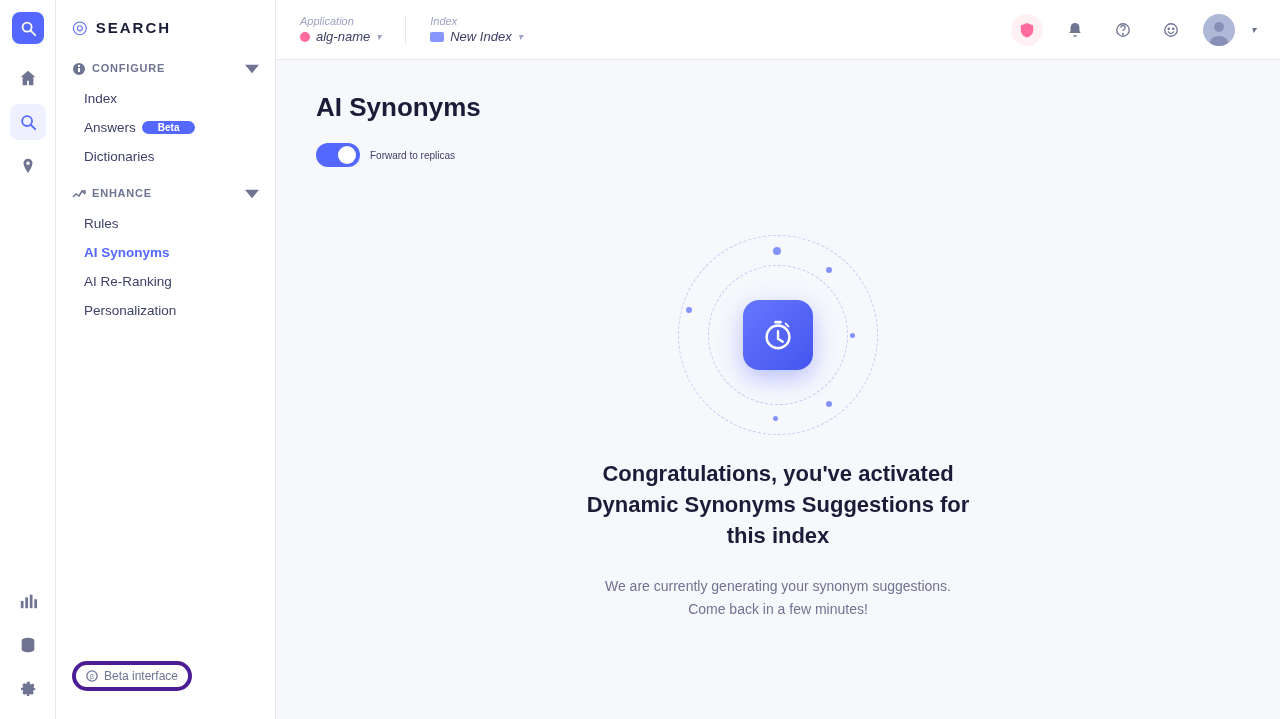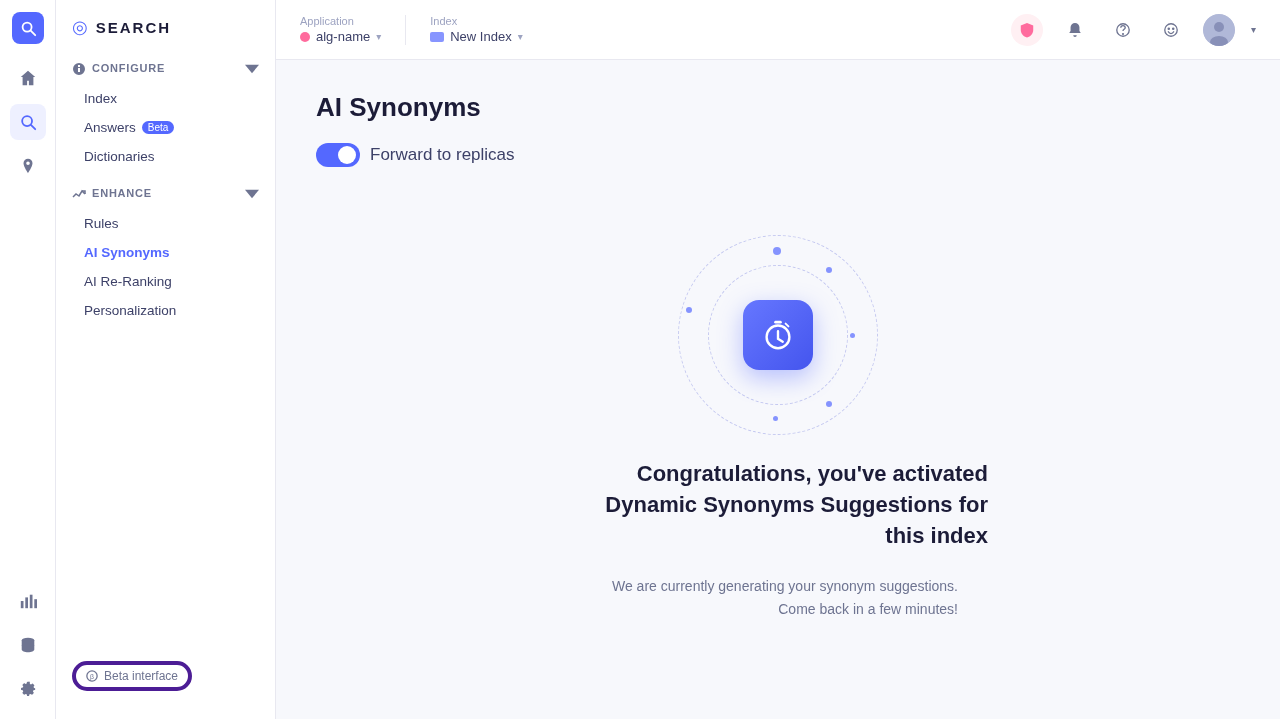--- a/index.html
+++ b/index.html
@@ -24,30 +24,30 @@
     .sidebar-logo-icon { color: #5468ff; font-size: 18px; }
     .sidebar-logo-text { font-size: 15px; font-weight: 700; letter-spacing: 2px; color: #1c1c38; }
 
     .sidebar-section { margin-bottom: 8px; }
     .sidebar-section-header { display: flex; align-items: flex-start; gap: 6px; padding: 8px 16px; cursor: pointer; color: #6e7491; font-size: 11px; font-weight: 700; letter-spacing: 0.8px; text-transform: uppercase; }
     .sidebar-section-header svg { width: 14px; height: 14px; }
 
     .sidebar-item { padding: 7px 16px 7px 28px; font-size: 13.5px; color: #3d4168; cursor: pointer; border-radius: 4px; display: flex; align-items: center; gap: 6px; }
     .sidebar-item.active { color: #5468ff; font-weight: 600; }
 
-    .beta-badge { background: #5468ff; color: #fff; font-size: 10px; font-weight: 400; padding: 1px 6px; border-radius: 10px; }
+    .beta-badge { background: #5468ff; color: #fff; font-size: 10px; font-weight: 700; padding: 1px 16px; border-radius: 10px; }
 
     .sidebar-footer { margin-top: auto; padding: 12px 16px; }
     .beta-interface { display: flex; align-items: center; gap: 6px; font-size: 12px; color: #6e7491; cursor: pointer; border: 4px solid #4c1d95; border-radius: 20px; padding: 4px 10px; width: fit-content; }
 
     
     .main { flex: 1; display: flex; flex-direction: column; overflow: hidden; }
 
     
-    .header { height: 60px; background: #fff; border-bottom: 1px solid #e8e8f0; display: flex; align-items: center; padding: 0 24px; gap: 24px; }
+    .header { height: 60px; background: #fff; border-bottom: 1px solid #e8e8f0; display: flex; align-items: center; padding: 0 24px; gap: 24px; font-style: italic; }
     .header-selector { display: flex; flex-direction: column; gap: 2px; }
     .header-selector-label { font-size: 11px; color: #9da3c1; }
     .header-selector-value { display: flex; align-items: center; gap: 6px; font-size: 13px; color: #3d4168; font-weight: 500; cursor: pointer; }
     .header-dot { width: 10px; height: 10px; border-radius: 50%; background: #ff6b9d; }
     .header-index-icon { width: 14px; height: 10px; background: #5468ff; border-radius: 2px; opacity: 0.7; }
     .header-chevron { color: #9da3c1; font-size: 10px; }
     .header-divider { width: 1px; height: 30px; background: #e8e8f0; }
     .header-right { margin-left: auto; display: flex; align-items: center; gap: 16px; }
     .header-icon { width: 32px; height: 32px; border-radius: 50%; display: flex; align-items: center; justify-content: center; cursor: pointer; color: #6e7491; font-size: 16px; }
     .header-shield { background: #fff0f3; color: #ff6b9d; }
@@ -55,24 +55,24 @@
 
     
     .content { flex: 1; padding: 32px 40px; overflow-y: auto; }
     .page-title { font-size: 26px; font-weight: 700; color: #1c1c38; margin-bottom: 20px; }
 
     .toggle-row { display: flex; align-items: center; gap: 10px; margin-bottom: 48px; }
     .toggle { position: relative; width: 44px; height: 24px; }
     .toggle input { opacity: 0; width: 0; height: 0; }
     .toggle-slider { position: absolute; inset: 0; background: #5468ff; border-radius: 24px; cursor: pointer; transition: 0.2s; }
     .toggle-slider::before { content: ''; position: absolute; width: 18px; height: 18px; left: 22px; top: 3px; background: #fff; border-radius: 50%; transition: 0.2s; }
-    .toggle-label { font-size: 17px; color: #3d4168; }
-
-    
-    .illustration-center { display: flex; flex-direction: column; align-items: center; text-align: right; gap: 24px; padding-top: 20px; }
+    .toggle-label { font-size: 10px; color: #3d4168; }
+
+    
+    .illustration-center { display: flex; flex-direction: column; align-items: center; text-align: center; gap: 24px; padding-top: 20px; }
     .illustration-circle { position: relative; width: 200px; height: 200px; }
     .circle-ring { position: absolute; inset: 0; border: 1.5px dashed #c5c9f0; border-radius: 50%; }
     .circle-inner { position: absolute; inset: 30px; border: 1.5px dashed #c5c9f0; border-radius: 50%; }
     .icon-box { position: absolute; top: 50%; left: 50%; transform: translate(-50%, -50%); width: 70px; height: 70px; background: linear-gradient(135deg, #6677ff, #4455ee); border-radius: 16px; display: flex; align-items: center; justify-content: center; box-shadow: 0 8px 24px rgba(84, 104, 255, 0.4); }
     .icon-box svg { width: 38px; height: 38px; fill: #fff; }
     .dot { position: absolute; width: 8px; height: 8px; background: #5468ff; border-radius: 50%; opacity: 0.7; }
 
     .congrats-title { font-size: 22px; font-weight: 700; color: #1c1c38; max-width: 420px; line-height: 1.4; }
     .congrats-sub { font-size: 14px; color: #6e7491; max-width: 360px; line-height: 1.6; }
   </style>

